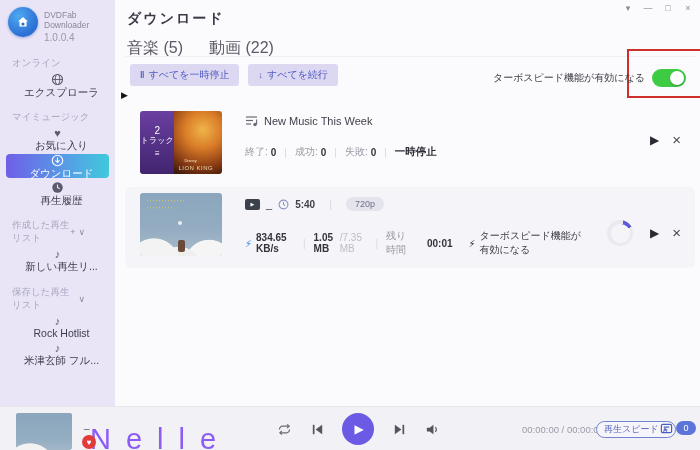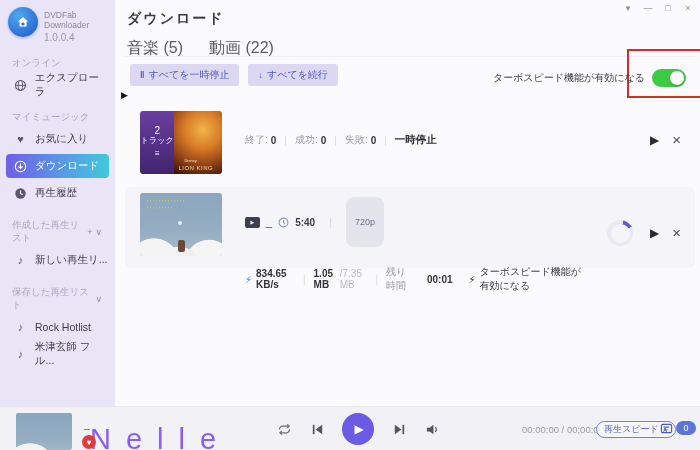--- a/index.html
+++ b/index.html
@@ -7,23 +7,23 @@
   #stage { position:relative; width:700px; height:450px; background:#fbfbfd; }
 
   
   #sidebar { position:absolute; left:0; top:0; width:115px; height:406px; background:#e9e5f6; z-index:2; }
   .logo-row { display:flex; align-items:flex-start; padding:7px 6px 0 8px; }
   .logo-circle { width:30px; height:30px; border-radius:50%; background:radial-gradient(circle at 35% 30%, #4fa8f0, #2b6fd4 70%); flex:0 0 30px; display:flex; align-items:center; justify-content:center; box-shadow:0 1px 3px rgba(40,80,180,.4); }
   .logo-circle svg { width:16px; height:16px; }
   .logo-text { margin-left:6px; margin-top:3px; }
   .app-name { font-size:8.5px; color:#8b8898; line-height:10px; }
   .app-version { font-size:10px; color:#9b98a8; margin-top:2px; }
-  .side-sec { font-size:9.5px; color:#aaa6c0; padding:0 0 0 12px; margin-top:14px; display:flex; align-items:center; }
+  .side-sec { font-size:9.5px; color:#aaa6c0; padding:0 17px 0 12px; margin-top:14px; display:flex; align-items:center; }
   .side-sec .sec-suffix { margin-left:auto; margin-right:10px; color:#8f8ba5; font-size:9px; letter-spacing:3px; cursor:pointer; }
-  .side-item { display:flex; align-items:center; height:24px; margin:3px 6px 0 6px; padding-left:8px; border-radius:4px; font-size:10.5px; color:#3e3c4d; cursor:pointer; }
+  .side-item { display:flex; align-items:center; height:24px; margin:3px 6px 0 6px; padding-left:8px; border-radius:4px; font-size:10.5px; color:#3e3c4d; cursor:pointer;flex-direction:column; }
   .side-item .it-icon { width:13px; height:13px; margin-right:8px; display:flex; align-items:center; justify-content:center; font-size:11px; color:#5c596e; }
   .side-item.active { background:linear-gradient(90deg,#6f5fe8 0%, #51a9e4 70%, #3fc9da 100%); color:#fff; }
   .side-item.active .it-icon { color:#fff; }
   .note-glyph { font-size:11px; color:#5c596e; }
 
   
   #main { position:absolute; left:115px; top:0; width:585px; height:406px; background:#fbfbfd; }
   .win-controls { position:absolute; right:6px; top:3px; display:flex; gap:8px; font-size:9px; color:#8b8b95; z-index:5; }
   .win-controls span { cursor:pointer; width:12px; text-align:center; }
   .page-title { position:absolute; left:12px; top:10px; font-size:14px; font-weight:bold; color:#3a3a46; letter-spacing:2px; }
@@ -69,21 +69,21 @@
   .row2 { display:flex; align-items:center; margin-top:18px; font-size:10px; color:#9a9aa6; }
   .pl-icon svg { width:13px; height:12px; display:block; }
   .stat { display:flex; align-items:center; }
   .stat .lb { color:#9a9aa6;text-align:right; }
   .stat .vl { color:#33333d; font-weight:bold; margin-left:3px; }
   .sep { color:#d8d8e0; margin:0 8px; }
   .status-paused { color:#2c2c34; font-weight:bold; font-size:10.5px; }
   .vid-ic { width:15px; height:11px; border-radius:2px; background:#3c414d; color:#fff; font-size:5px; display:flex; align-items:center; justify-content:center; }
   .clock-ic svg { width:11px; height:11px; display:block; }
   .dur { color:#3f3f4a; font-weight:bold; font-size:10px; }
-  .badge { background:#e4e4ec; color:#6a7086; font-size:9px; padding:20px 9px; border-radius:8px; }
+  .badge { background:#e4e4ec; color:#6a7086; font-size:9px; padding:2px 9px; border-radius:8px; }
   .bolt { font-size:10px; }
   .bolt.blue { color:#3f8de0; }
   .bolt.dark { color:#3c3c46; }
   .strong { color:#33333d; font-weight:bold; }
   .dim { color:#bcbcc6; }
   .turbo-note { color:#3c3c46; margin-left:4px; }
   .item-actions { position:absolute; right:14px; display:flex; align-items:center; gap:13px; }
   .card1 .item-actions { top:28px; }
   .card2 .item-actions { top:33px; }
   .act-play { font-size:12px; color:#2a2a32; cursor:pointer; }
@@ -232,20 +232,34 @@
           <div class="cnt">2</div>
           <div>トラック</div>
           <div class="bars">≡</div>
         </div>
         <div class="t1-right">
           <div class="t1-brand">Disney</div>
           <div class="t1-title">LION KING</div>
         </div>
       </div>
       <div class="body">
+        <div class="row1">
+          <span class="pl-icon">
+            <svg viewBox="0 0 13 12">
+                <g stroke="#6a6a76" stroke-width="1.2" fill="none">
+                  <line x1="1" y1="2" x2="12" y2="2"></line>
+                  <line x1="1" y1="5.5" x2="8" y2="5.5"></line>
+                  <line x1="1" y1="9" x2="6" y2="9"></line>
+                </g>
+                <circle cx="10" cy="9.5" r="1.7" fill="#6a6a76"></circle>
+                <line x1="11.6" y1="9.5" x2="11.6" y2="4.5" stroke="#6a6a76" stroke-width="1.1"></line>
+              </svg>
+          </span>
+          <span>New Music This Week</span>
+        </div>
         <div class="row2">
           <span class="stat">
               <span class="lb">終了:</span>
               <span class="vl">0</span>
             </span>
           <span class="sep">|</span>
           <span class="stat">
               <span class="lb">成功:</span>
               <span class="vl">0</span>
             </span>

